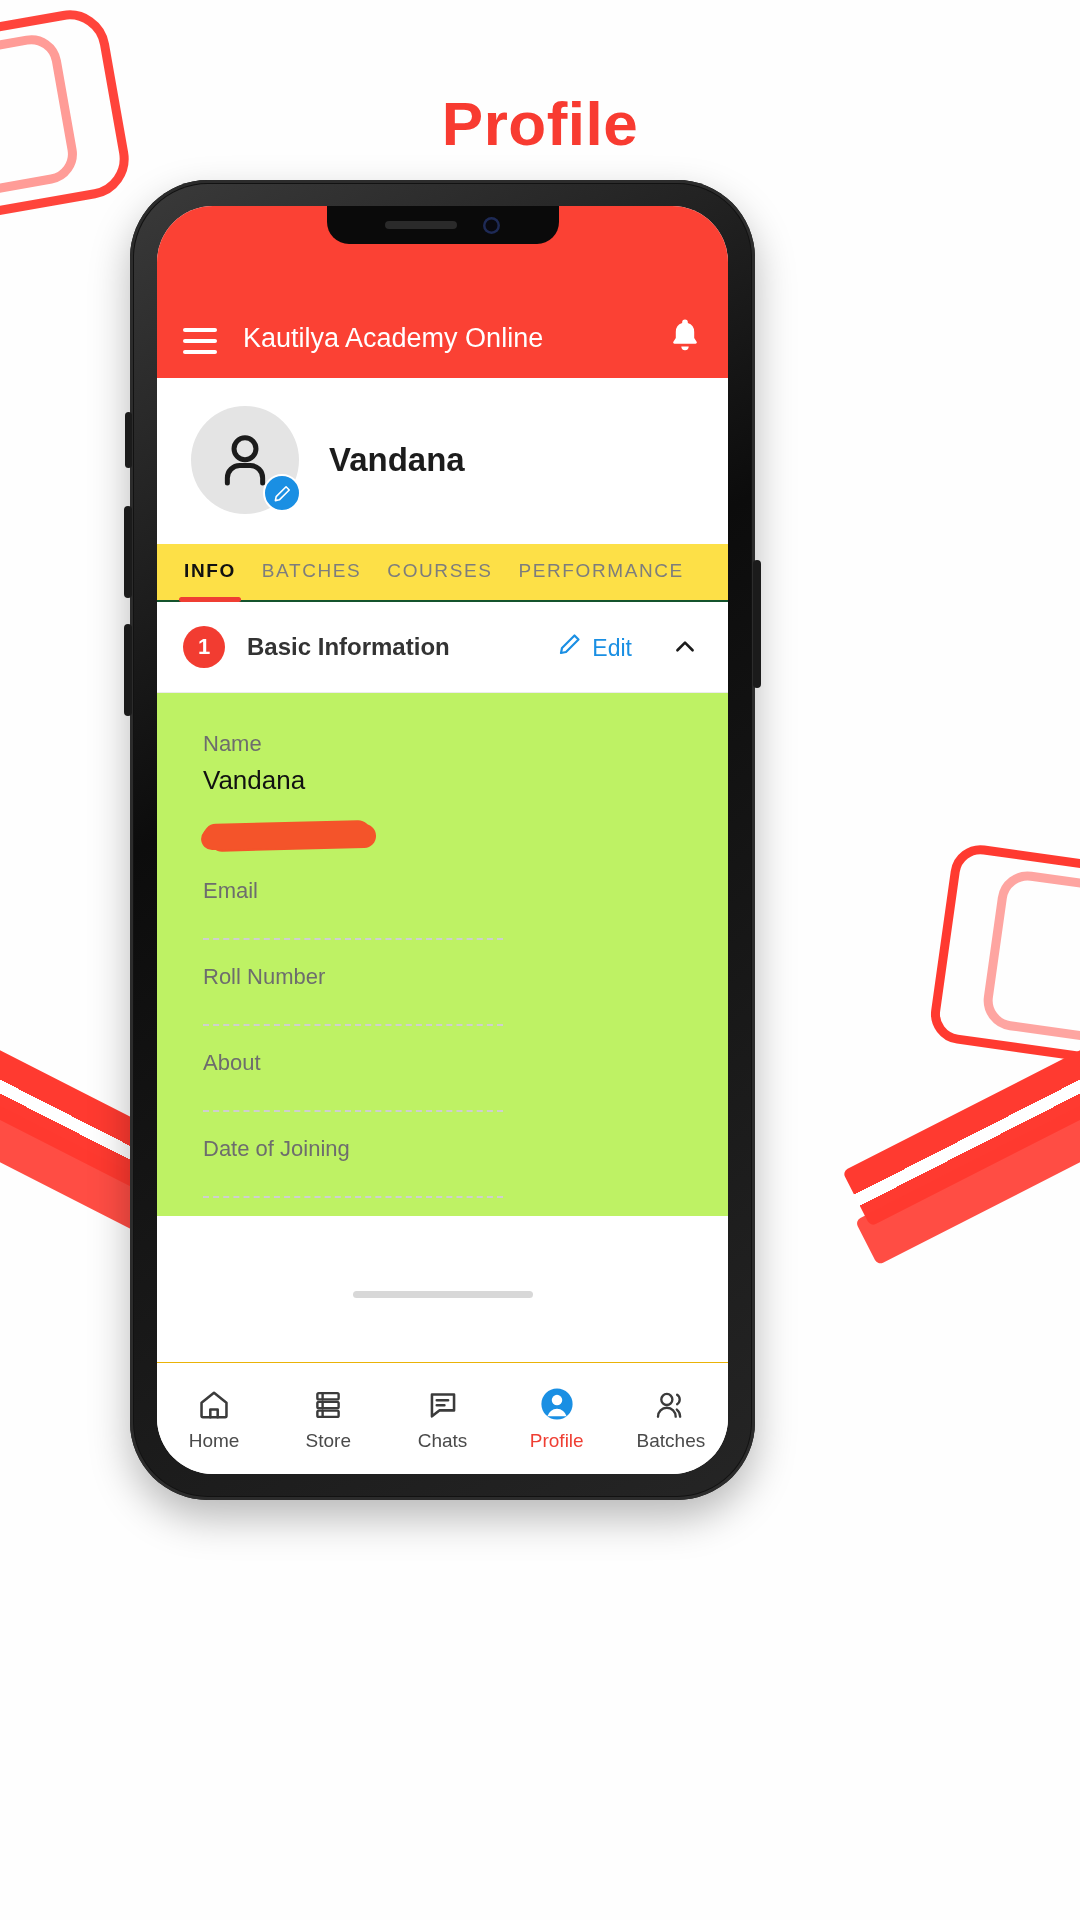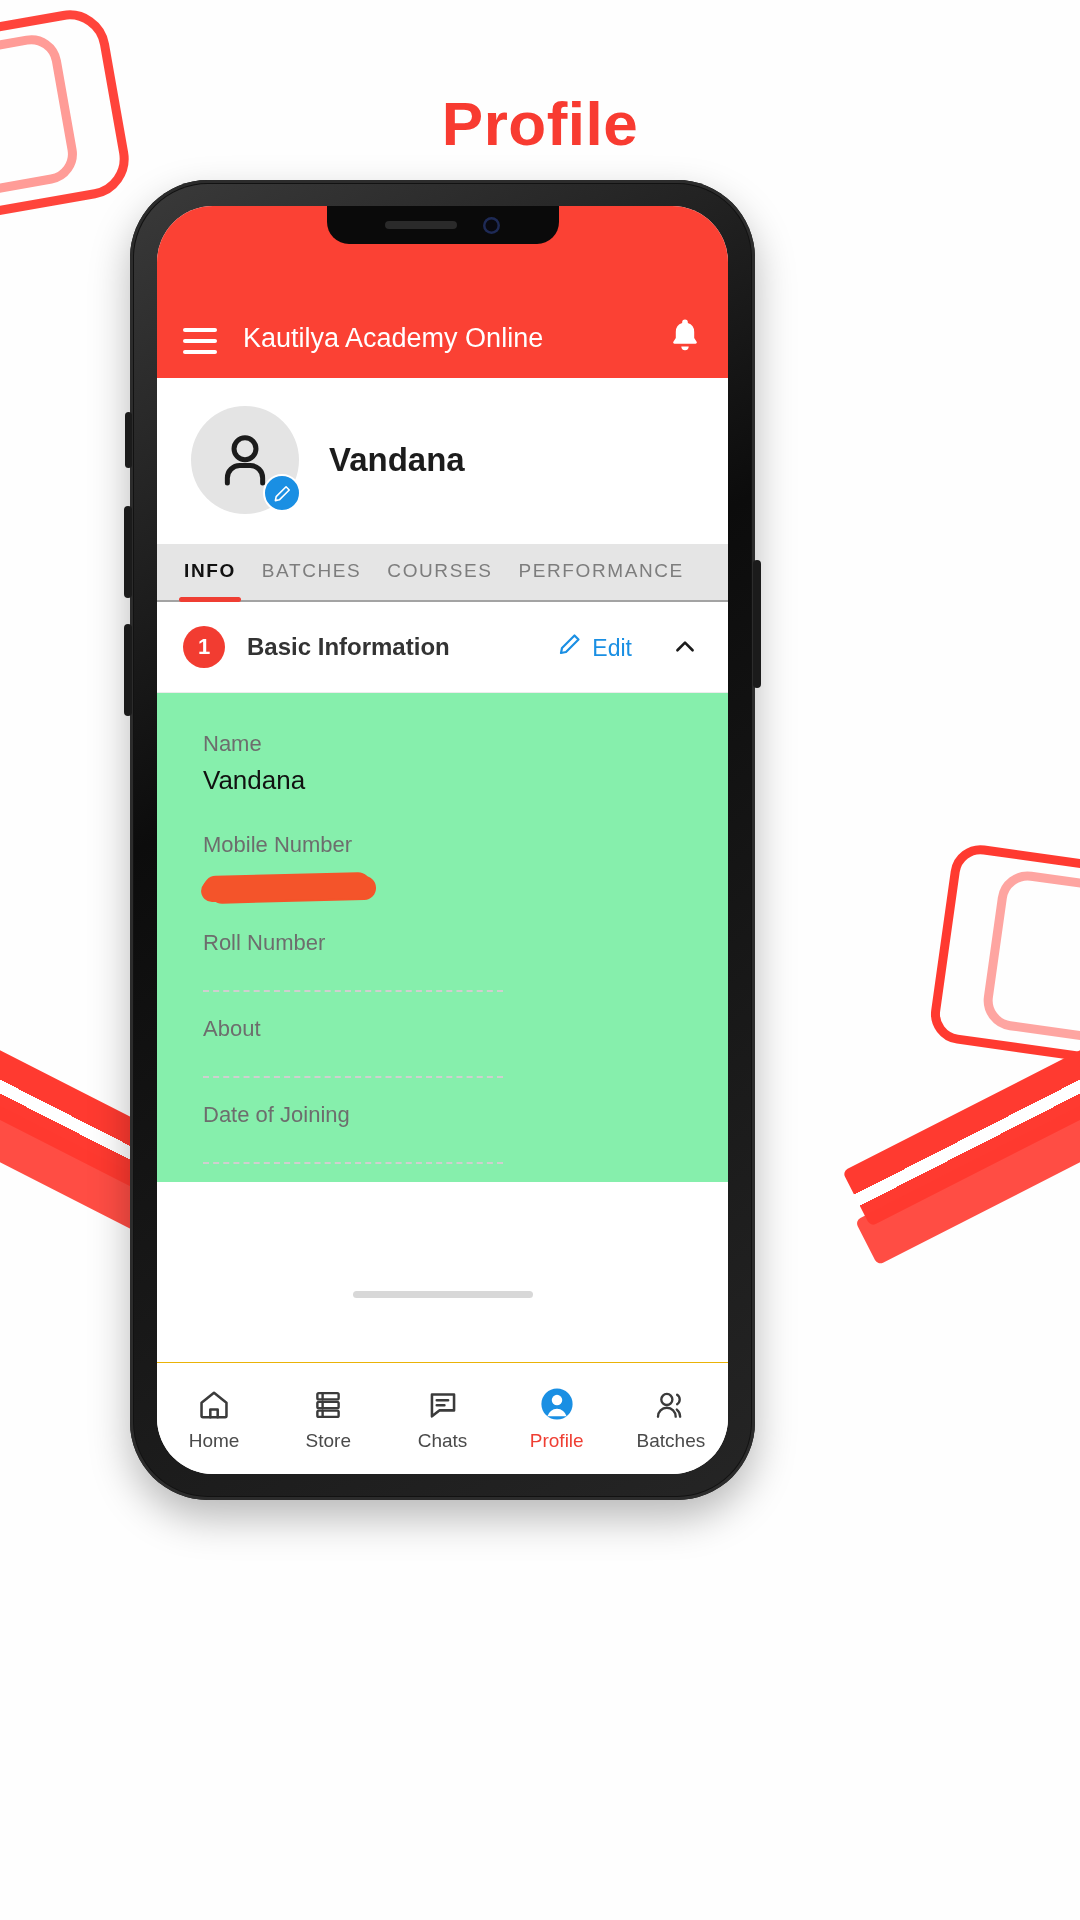--- a/index.html
+++ b/index.html
@@ -170,24 +170,24 @@
     width: 38px; height: 38px; border-radius: 50%;
     background: #1a8fe3;
     display: flex; align-items: center; justify-content: center;
     border: 2px solid #fff;
   }
   .profile-name { font-size: 33px; font-weight: bold; color: #1c1c1c; }
 
   
   .tabs {
     display: flex; align-items: stretch;
-    border-bottom: 2px solid #a3a3a3;
+    border-bottom: 2px solid #14532d;
     padding: 0 14px;
     position: relative;
-    background: #e5e5e5;
+    background: #fde047;
   }
   .tab {
     padding: 16px 13px 18px 13px;
     font-size: 19px; letter-spacing: 1.6px;
     color: #7d7d7d; cursor: pointer; white-space: nowrap;
     position: relative;
   }
   .tab.active { color: #111; font-weight: bold; }
   .tab.active::after {
     content: ""; position: absolute;
@@ -211,21 +211,21 @@
     flex: none;
   }
   .section-title { font-size: 24px; font-weight: bold; color: #333; flex: 1; }
   .edit-link {
     display: flex; align-items: flex-end; gap: 10px;
     color: #1a8fe3; font-size: 23px; cursor: pointer;
   }
   .chev { margin-left: 18px; cursor: pointer; display: flex; align-items: center; }
 
   
-  .fields { padding: 22px 46px 10px 46px; background: #86efac; }
+  .fields { padding: 22px 46px 10px 46px; background: #bef264; }
   .field { margin-bottom: 4px; }
   .field-label { font-size: 22px; color: #6d6d6d; padding: 16px 0 6px 0; }
   .field-value { font-size: 26px; color: #111; padding: 2px 0 16px 0; }
   .field-empty {
     height: 1px; margin: 28px 0 8px 0;
     border-top: 2px dashed #cfcfcf;
     width: 300px;
   }
   .redaction {
     width: 168px; height: 26px;
@@ -345,24 +345,27 @@
       </div>
 
       <div class="fields">
 
         <div class="field">
           <div class="field-label">Name</div>
           <div class="field-value">Vandana</div>
         </div>
 
         <div class="field">
-          <div class="field-label">Mobile Number</div>
           <div class="redaction"></div>
         </div>
 
+        <div class="field">
+          <div class="field-label">Email</div>
+          <div class="field-empty"></div>
+        </div>
 
         <div class="field">
           <div class="field-label">Roll Number</div>
           <div class="field-empty"></div>
         </div>
 
         <div class="field">
           <div class="field-label">About</div>
           <div class="field-empty"></div>
         </div>

